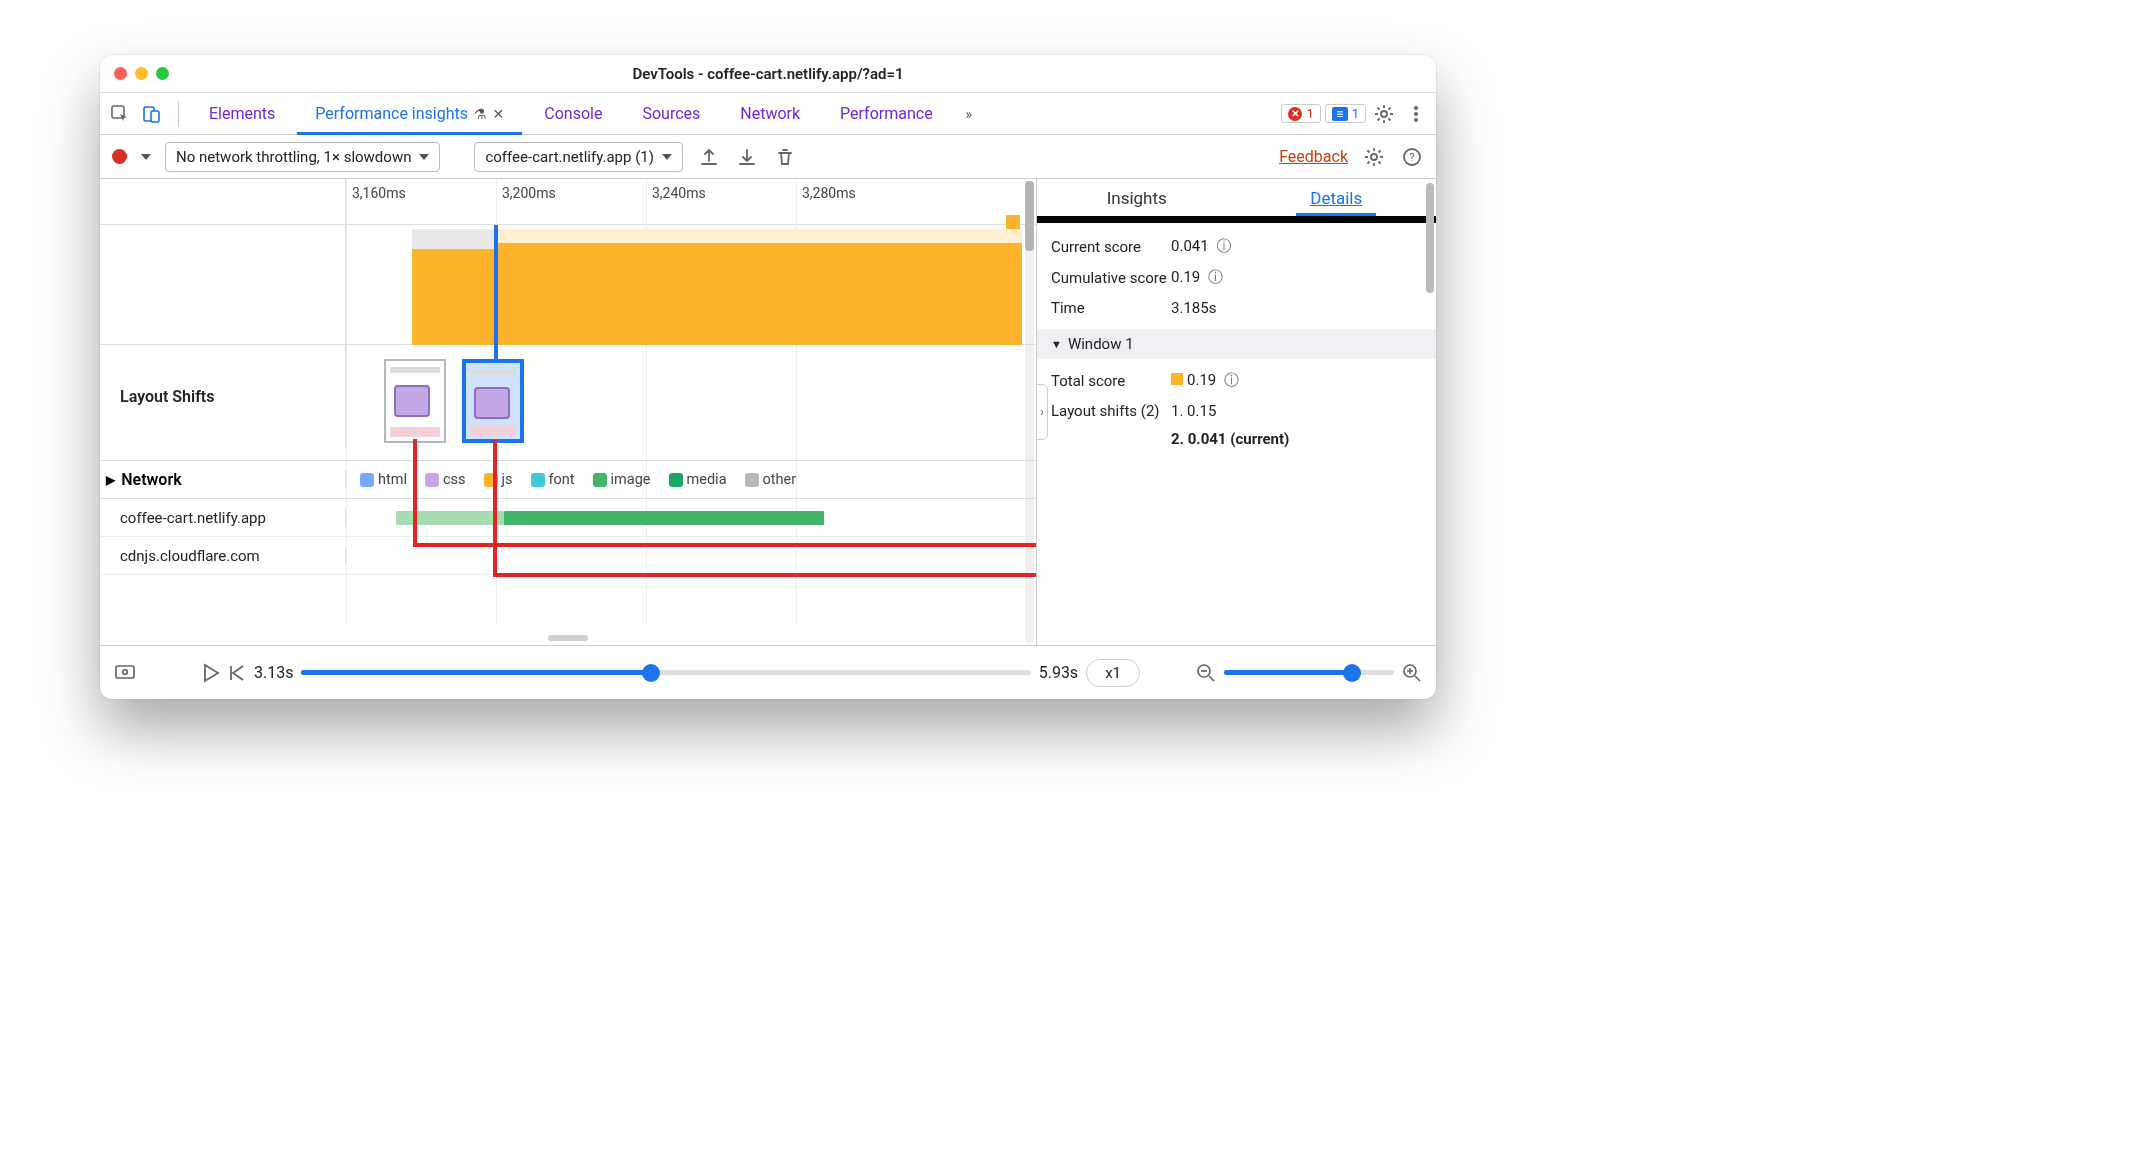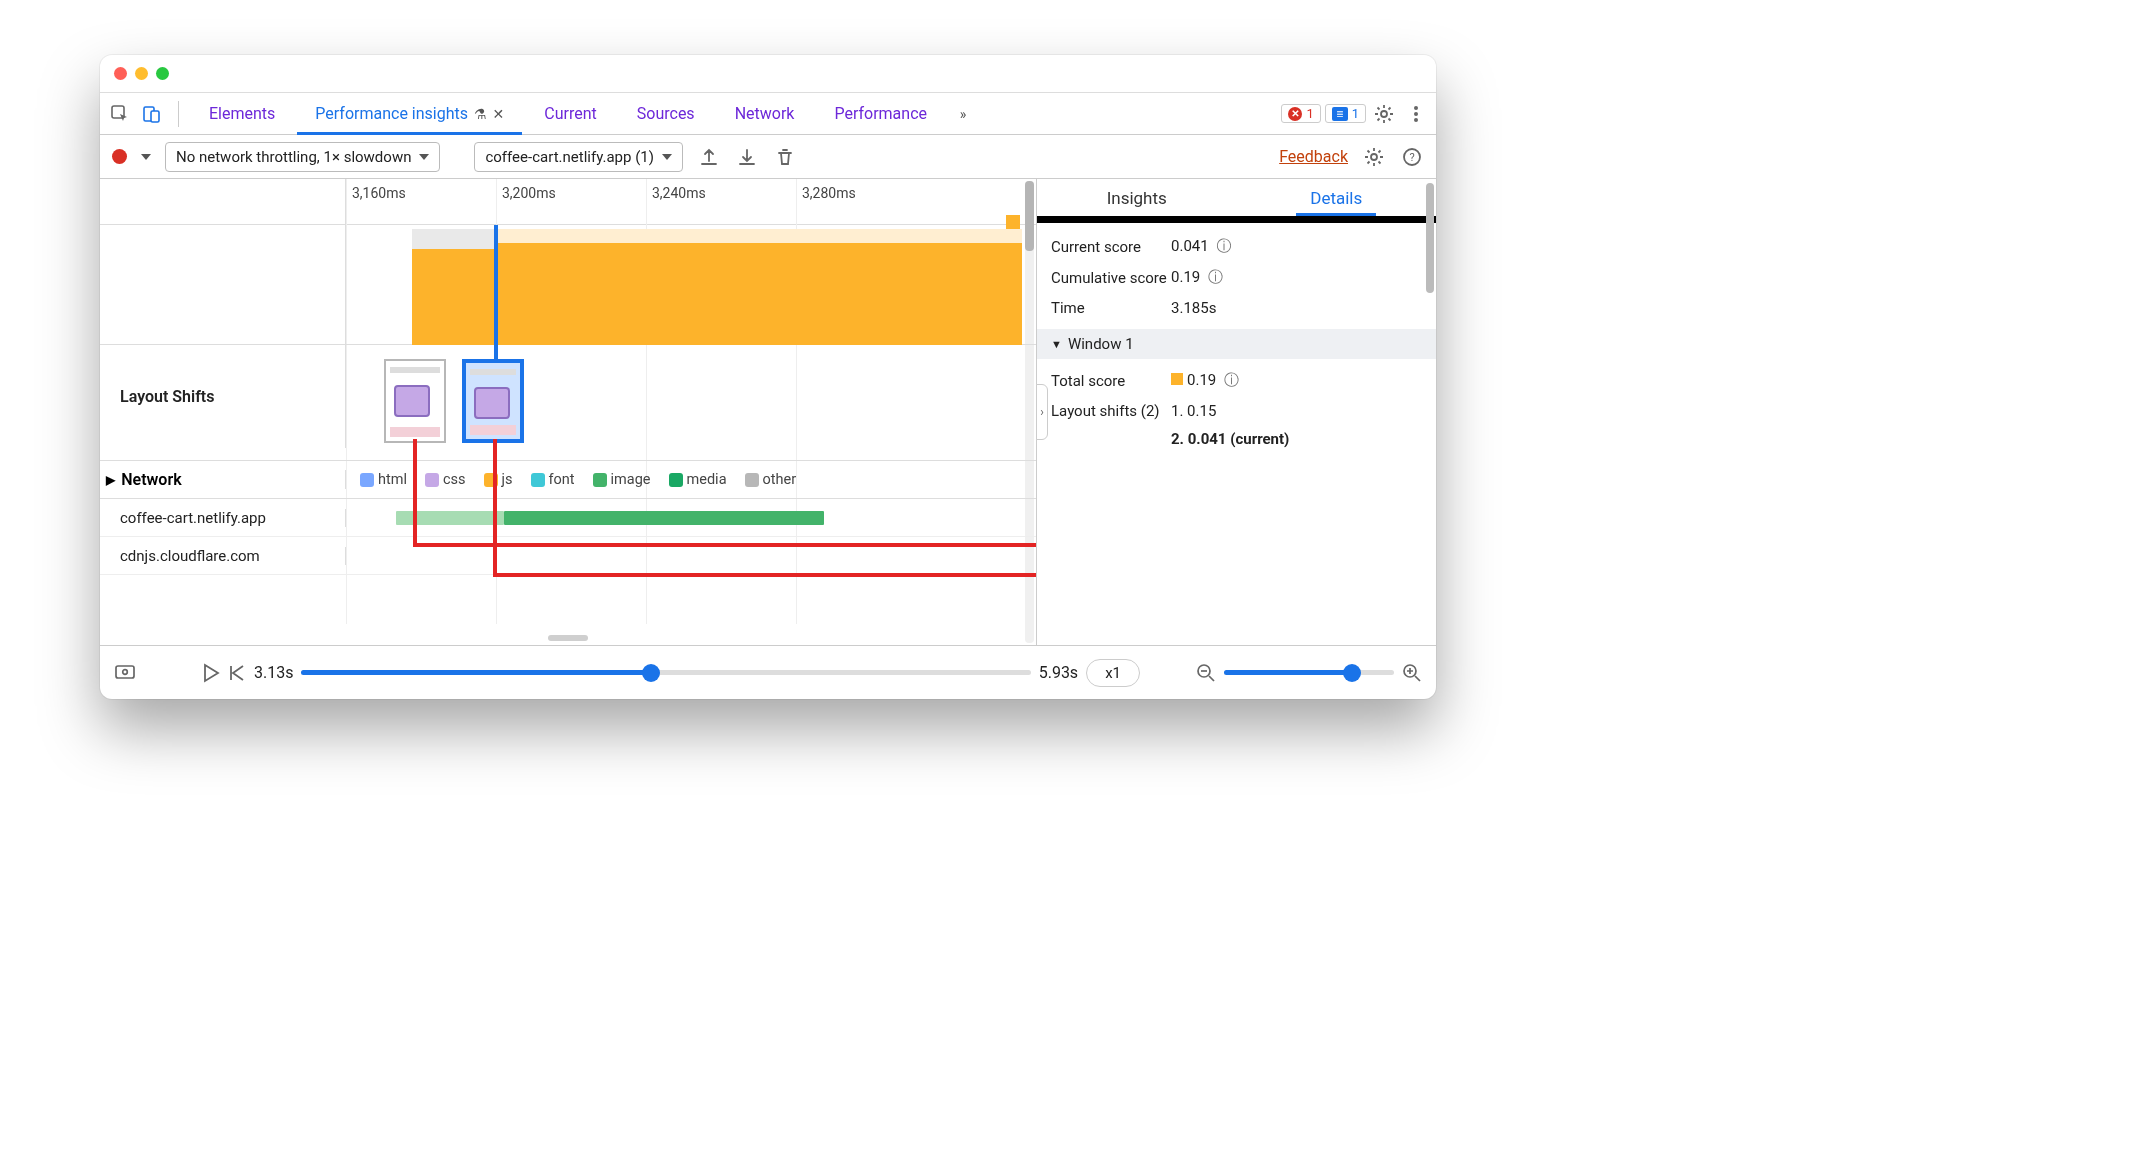--- a/index.html
+++ b/index.html
@@ -39,21 +39,21 @@
   .selectbox .tri-down{ position:absolute; right:10px;}
   .toolbar .icon { color:#555; width:24px; height:24px; display:flex; align-items:center; justify-content:center;}
   .feedback { color:#c2410c; text-decoration:underline; font-size:16px; }
   
   .main { display:flex; height: calc(644px - 38px - 42px - 44px - 54px); }
   .left { flex:1; position:relative; overflow:hidden; }
   .right { width:400px; border-left:1px solid #ccc; display:flex; flex-direction:column; position:relative;}
   
   .side-tabs { height:44px; display:flex; border-bottom:7px solid #000000;}
   .side-tab { flex:1; display:flex; align-items:center; justify-content:center; font-size:17px; color:#333; cursor:pointer; position:relative;}
-  .side-tab.active { color:#1a73e8; }
+  .side-tab.active { color:#1a73e8;text-decoration:underline; }
   .side-tab.active::after { content:""; position:absolute; left:30%; right:30%; bottom:0; height:3px; background:#1a73e8;}
   .side-body { padding: 8px 14px; font-size:15px; color:#222; overflow:auto; position:relative; flex:1;}
   .row { display:flex; align-items:center; padding:6px 0;}
   .row .lab { width:120px; color:#222;}
   .row .val { color:#222;}
   .info { color:#777; margin-left:4px;}
   .section-head { background:#eef0f3; margin:6px -14px; padding:6px 14px; display:flex; align-items:center; gap:6px; font-size:15px;}
   .swatch { width:12px; height:12px; background:#fdb32b; display:inline-block; margin-right:4px;}
   .collapse-handle { position:absolute; top:50%; left:-1px; transform:translateY(-50%); width:12px; height:56px; background:#fff; border:1px solid #ccc; border-radius:0 6px 6px 0; display:flex; align-items:center; justify-content:center; color:#666; font-size:12px; z-index:10;}
   .rscroll { position:absolute; right:2px; top:4px; bottom:4px; width:8px;}
@@ -110,20 +110,21 @@
 <body>
 
 <div class="window">
 
   <div class="titlebar">
     <div class="traffic">
       <div class="dot red"></div>
       <div class="dot yellow"></div>
       <div class="dot green"></div>
     </div>
+    <div class="title">DevTools - coffee-cart.netlify.app/?ad=1</div>
   </div>
 
   <div class="tabsbar">
     <div class="icon-btn">
       <svg width="20" height="20" viewBox="0 0 20 20">
           <rect x="2" y="2" width="12" height="12" fill="none" stroke="#666" stroke-width="1.6" rx="2"></rect>
           <path d="M10 10 L17 13 L14 14 L13 17 Z" fill="#666"></path>
         </svg>
     </div>
     <div class="icon-btn">
@@ -135,21 +136,21 @@
     <div class="sep"></div>
     <div class="tab">
         <span>Elements</span>
       </div>
     <div class="tab active">
       <span>Performance insights</span>
       <span class="flask">⚗</span>
       <span class="close-x">✕</span>
     </div>
     <div class="tab">
-        <span>Current</span>
+        <span>Console</span>
       </div>
     <div class="tab">
         <span>Sources</span>
       </div>
     <div class="tab">
         <span>Network</span>
       </div>
     <div class="tab">
         <span>Performance</span>
       </div>

